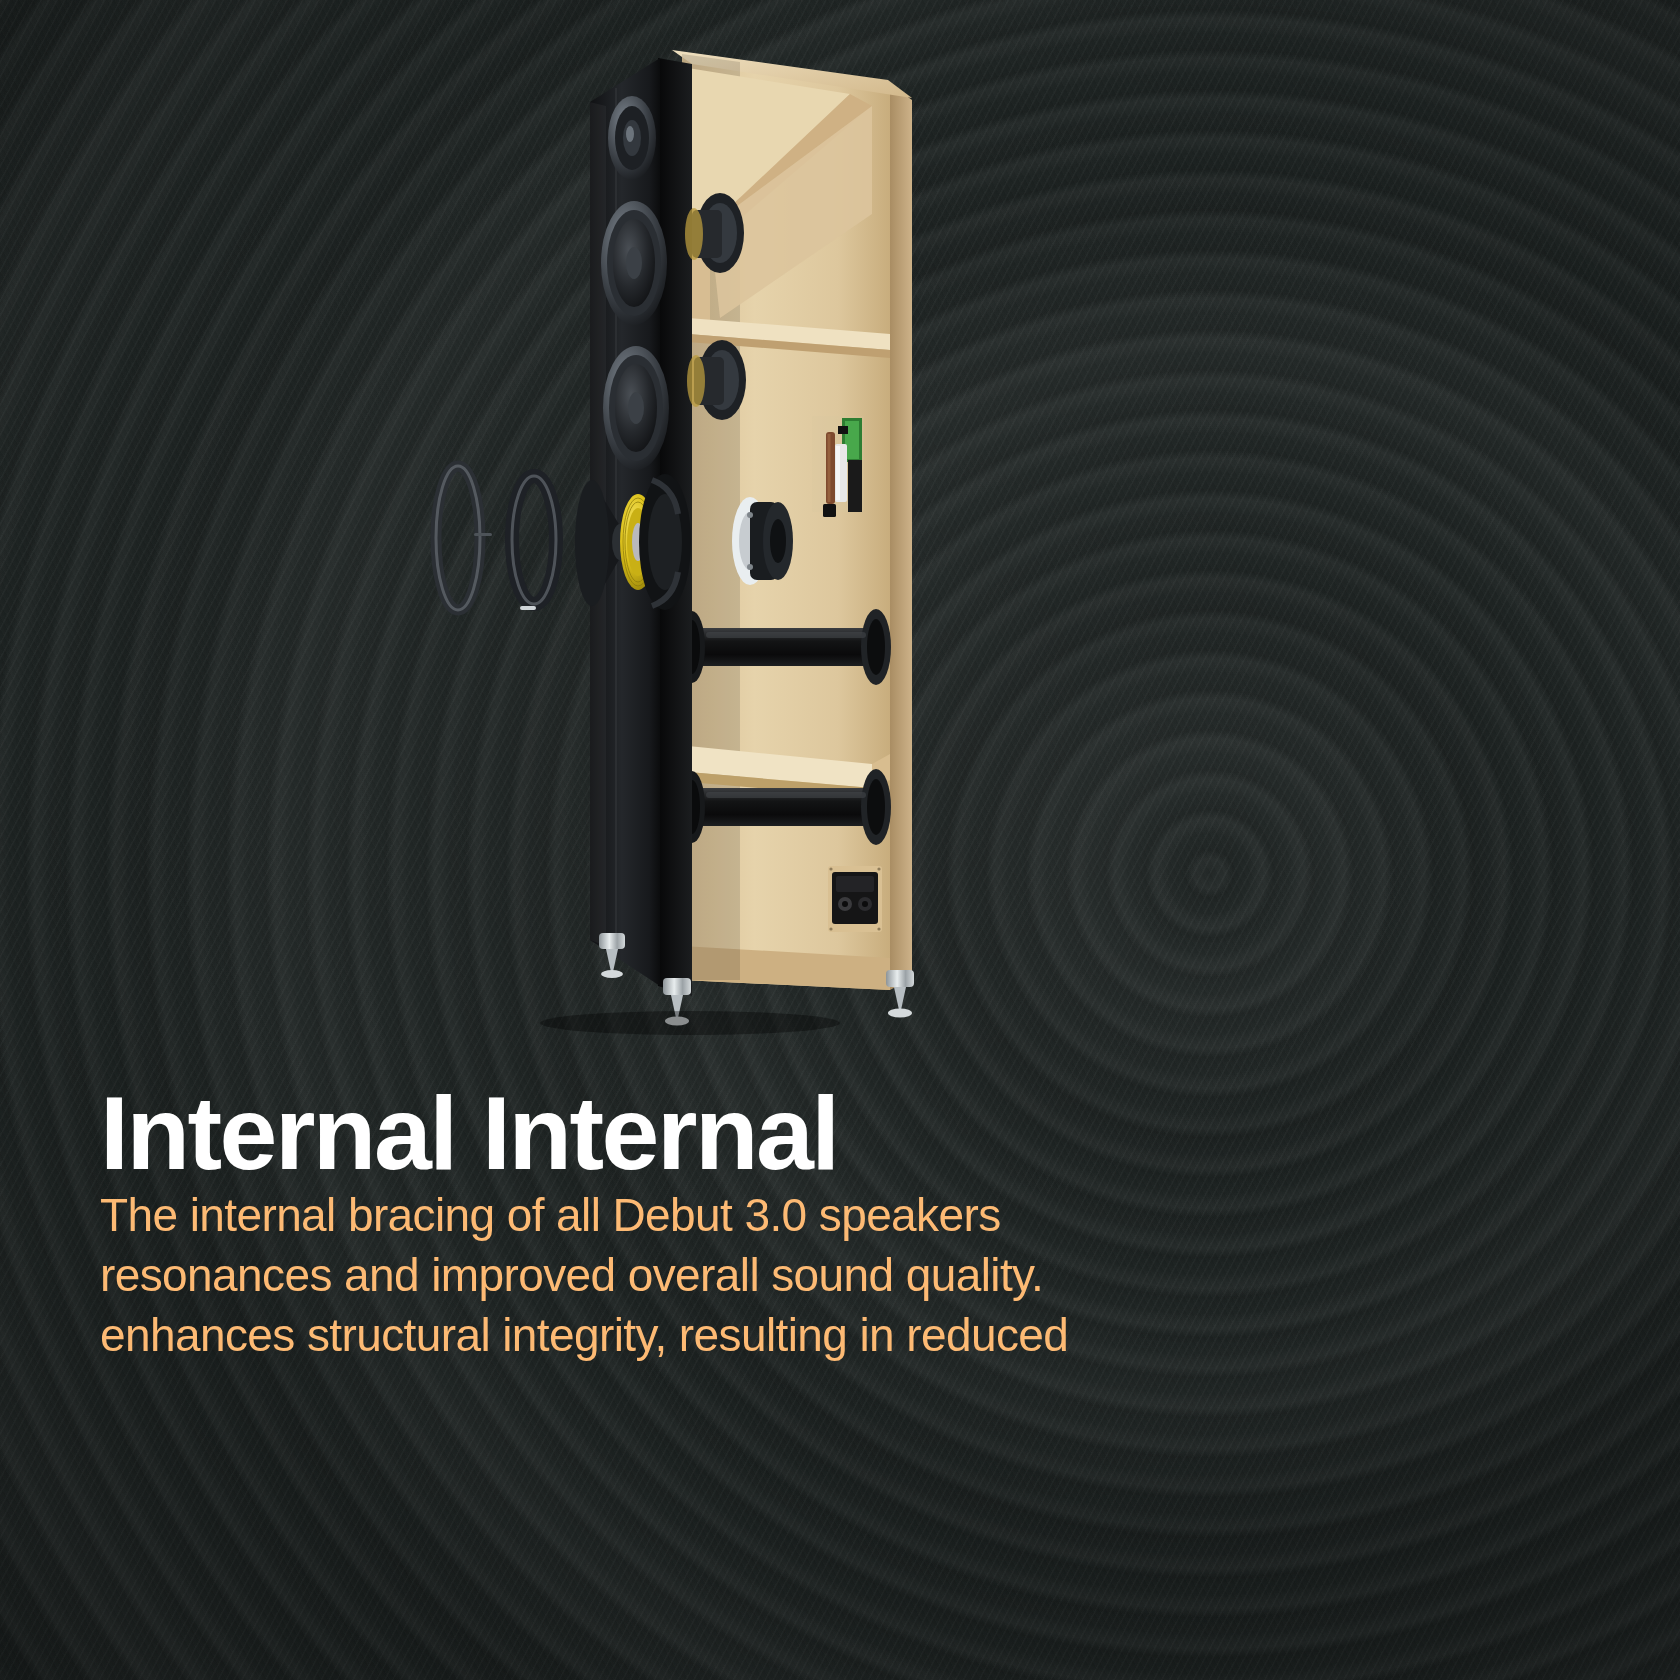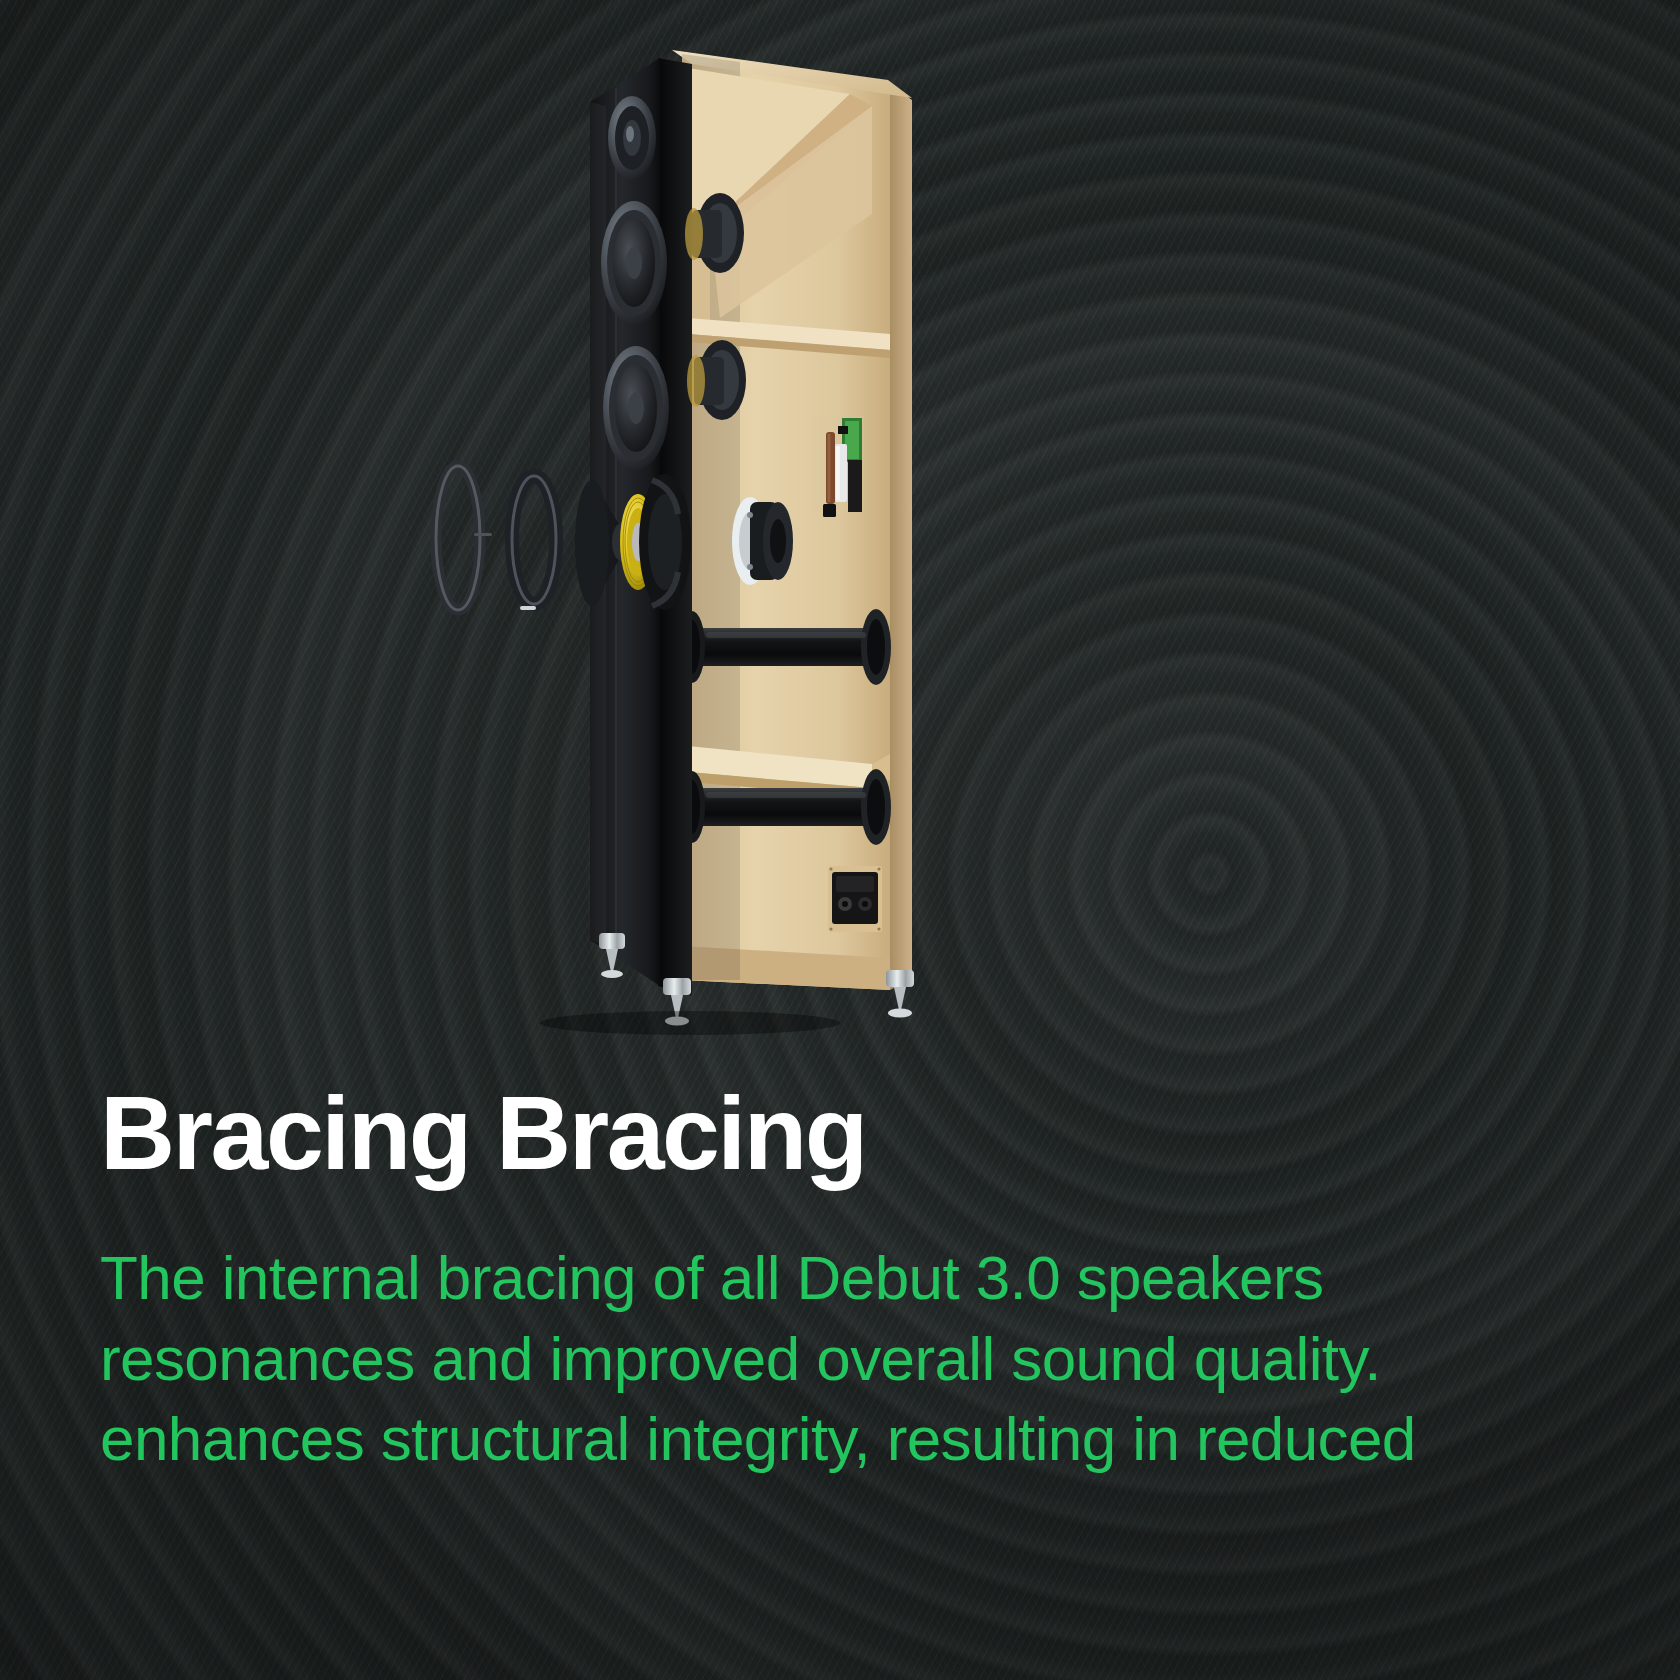--- a/index.html
+++ b/index.html
@@ -69,23 +69,22 @@
   }
   .headline{
     color:#ffffff;
     font-size:104px;
     line-height:1.02;
     font-weight:700;
     letter-spacing:-2.5px;
     font-family:"Liberation Sans","DejaVu Sans",sans-serif;
   }
   .body-copy{
-    margin-top:52px;
-    color:#22c55e;
-    font-size:62px;
+    color:#fdba74;
+    font-size:46px;
     line-height:1.30;
     font-weight:400;
     letter-spacing:-0.6px;
     max-width:1390px;
     font-family:"Liberation Sans","DejaVu Sans",sans-serif;
   }
   .body-copy span{ display:block; white-space:nowrap; }
 </style>
 </head>
 <body>
@@ -340,21 +339,21 @@
           <path d="M474,959 L486,959 L481,982 L479,982 Z" fill="#b7bec2"></path>
           <ellipse cx="480" cy="985" rx="12" ry="4.5" fill="#d4d9db"></ellipse>
         </g>
       </g>
 
       <ellipse cx="270" cy="995" rx="150" ry="12" fill="rgba(0,0,0,.35)"></ellipse>
     </svg>
   </div>
 
   <div class="copy">
-    <h1 class="headline">Bracing Bracing</h1>
+    <h1 class="headline">Internal Internal</h1>
 
     <p class="body-copy">
       <span>The internal bracing of all Debut 3.0 speakers</span>
       <span>resonances and improved overall sound quality.</span>
       <span>enhances structural integrity, resulting in reduced</span>
     </p>
   </div>
 
 </div>
 

